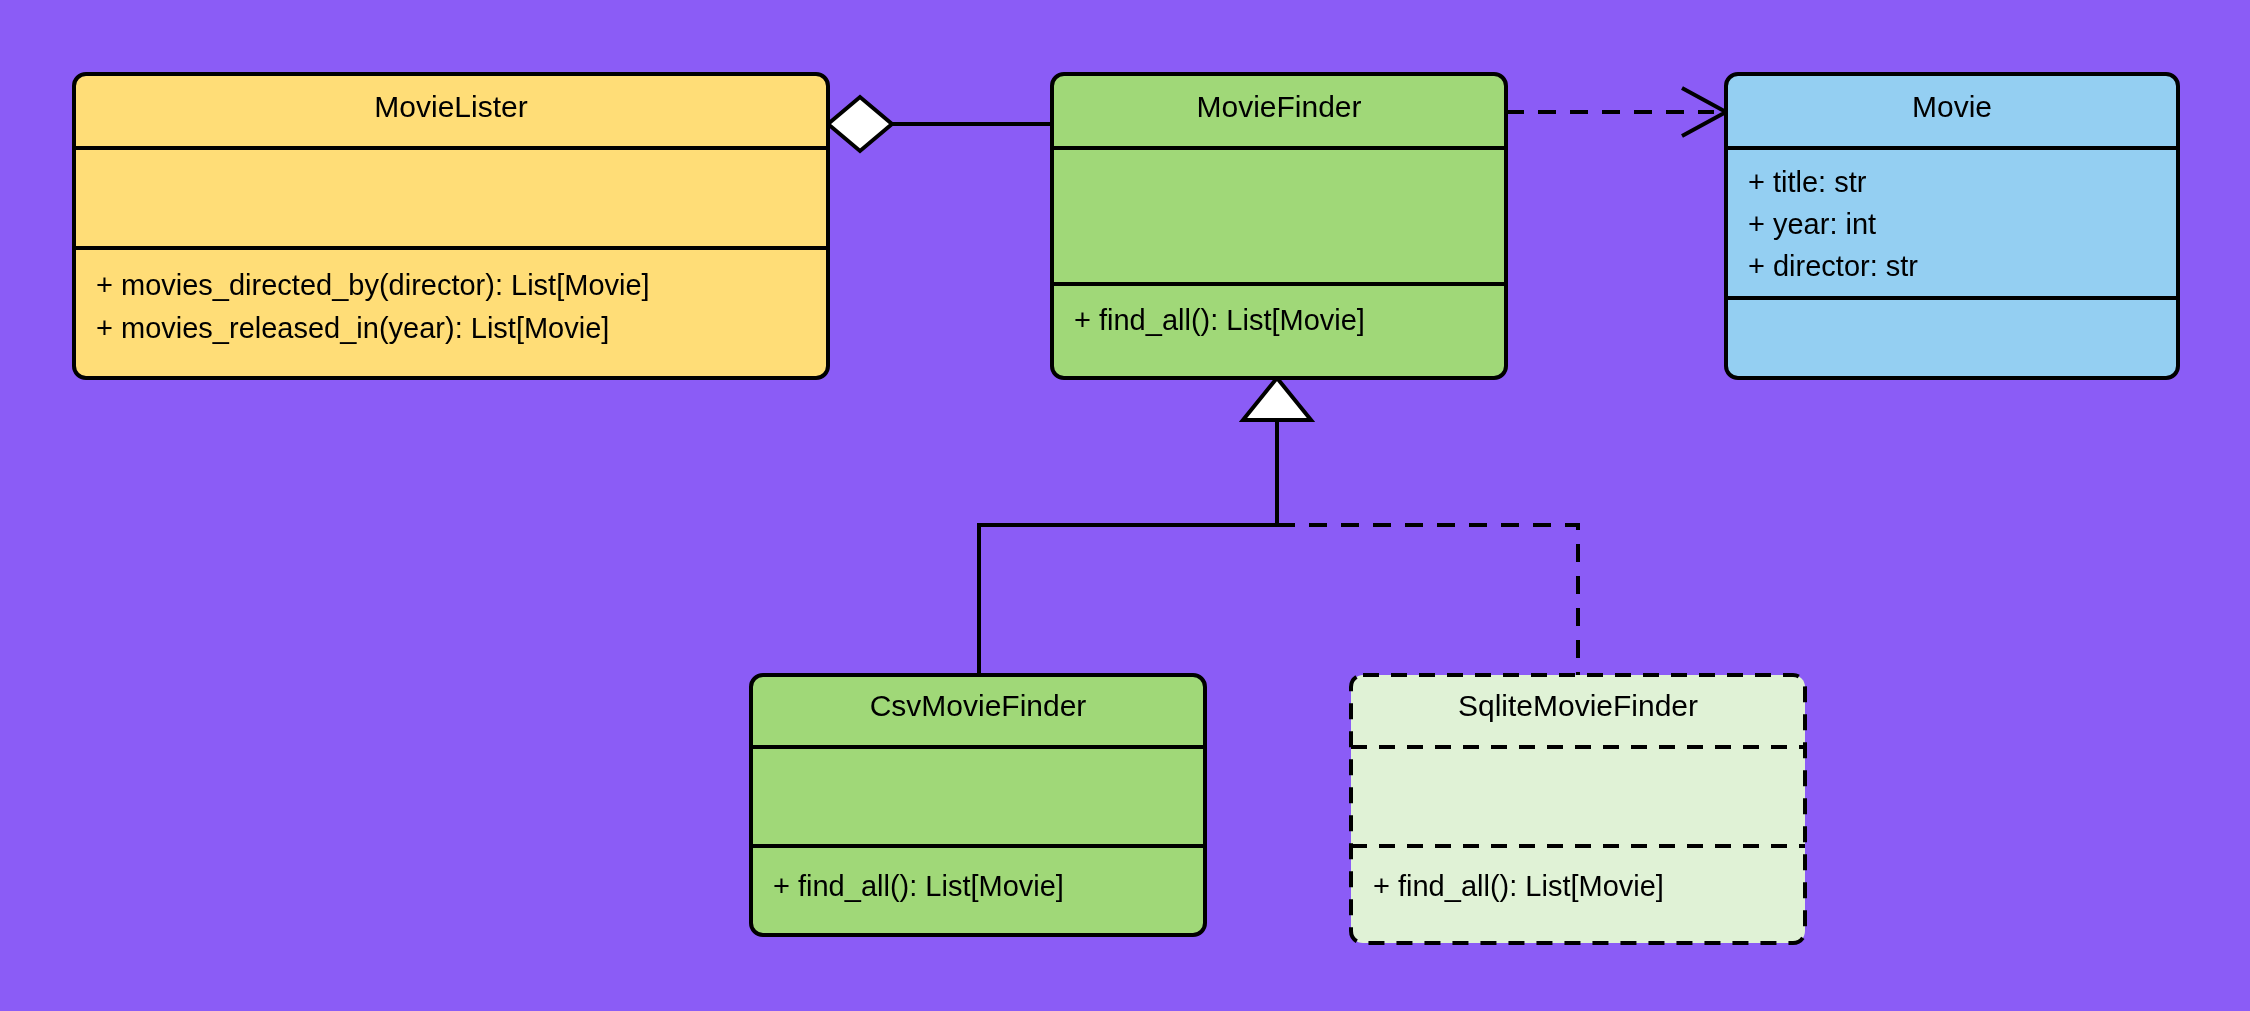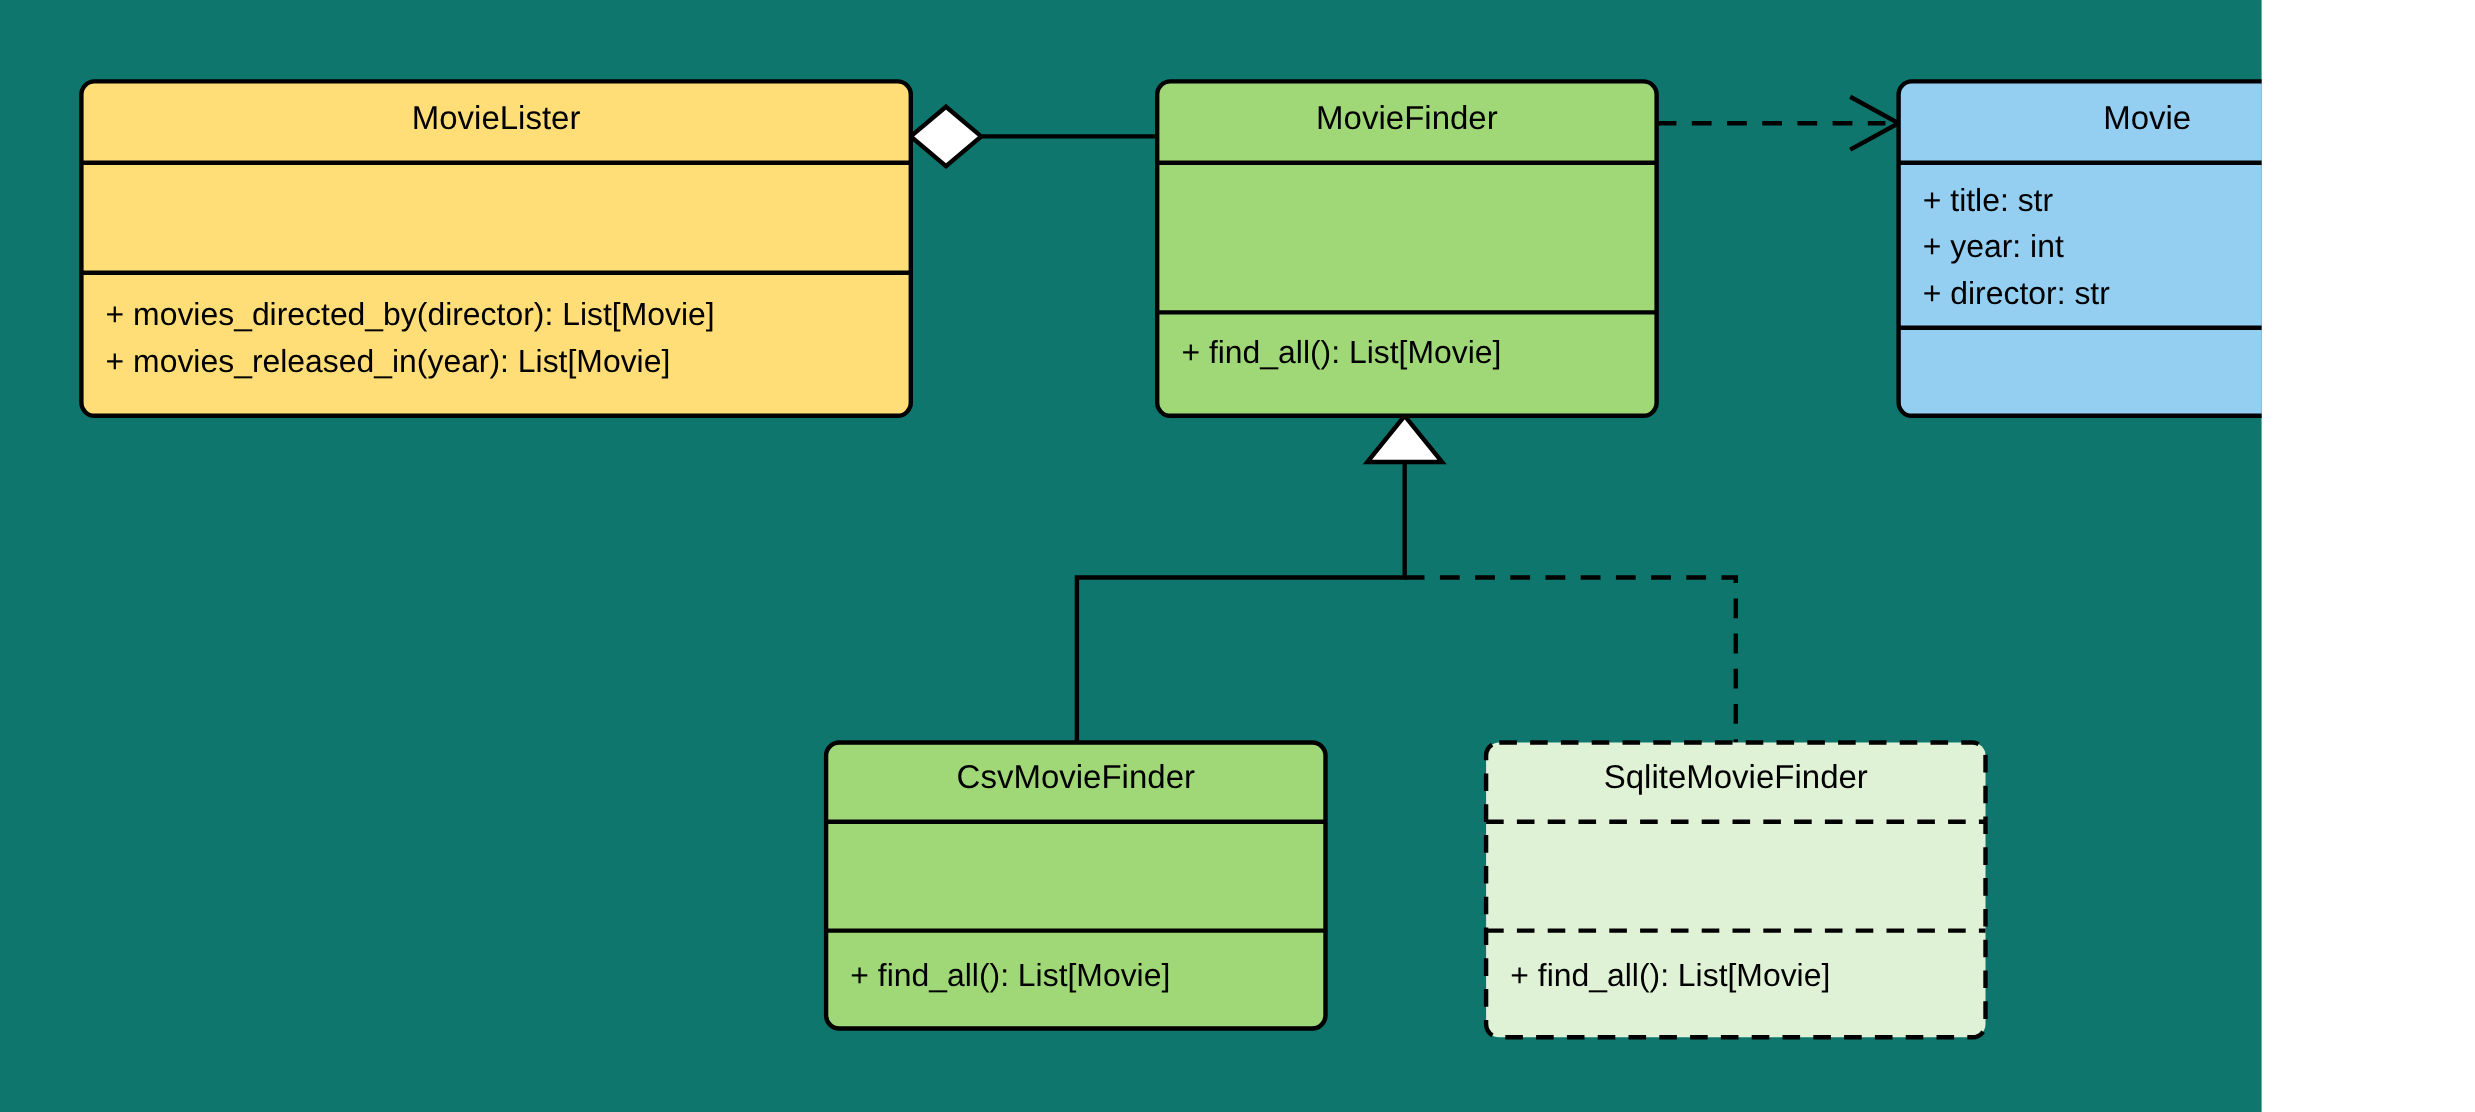--- a/index.html
+++ b/index.html
@@ -2,23 +2,23 @@
 <html><head>
 <meta charset="utf-8">
 <style>
   html, body {
     margin: 0;
     padding: 0;
     background: #ffffff;
   }
   #diagram-root {
     position: relative;
-    width: 2056px;
+    width: 2250px;
     height: 1011px;
-    background: #0f766e;
+    background: #8b5cf6;
     font-family: "Liberation Sans", sans-serif;
     overflow: hidden;
   }
   svg#uml-canvas {
     display: block;
     width: 2250px;
     height: 1011px;
   }
   .cls-title {
     font-family: "Liberation Sans", sans-serif;

